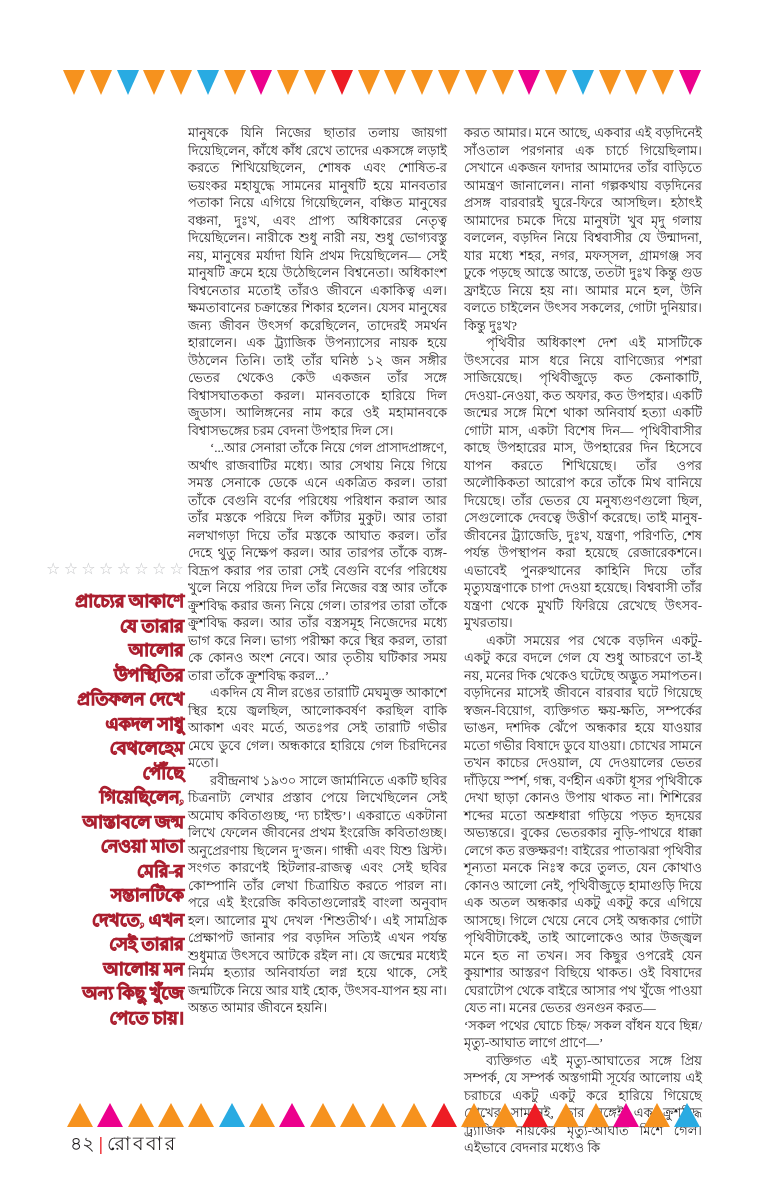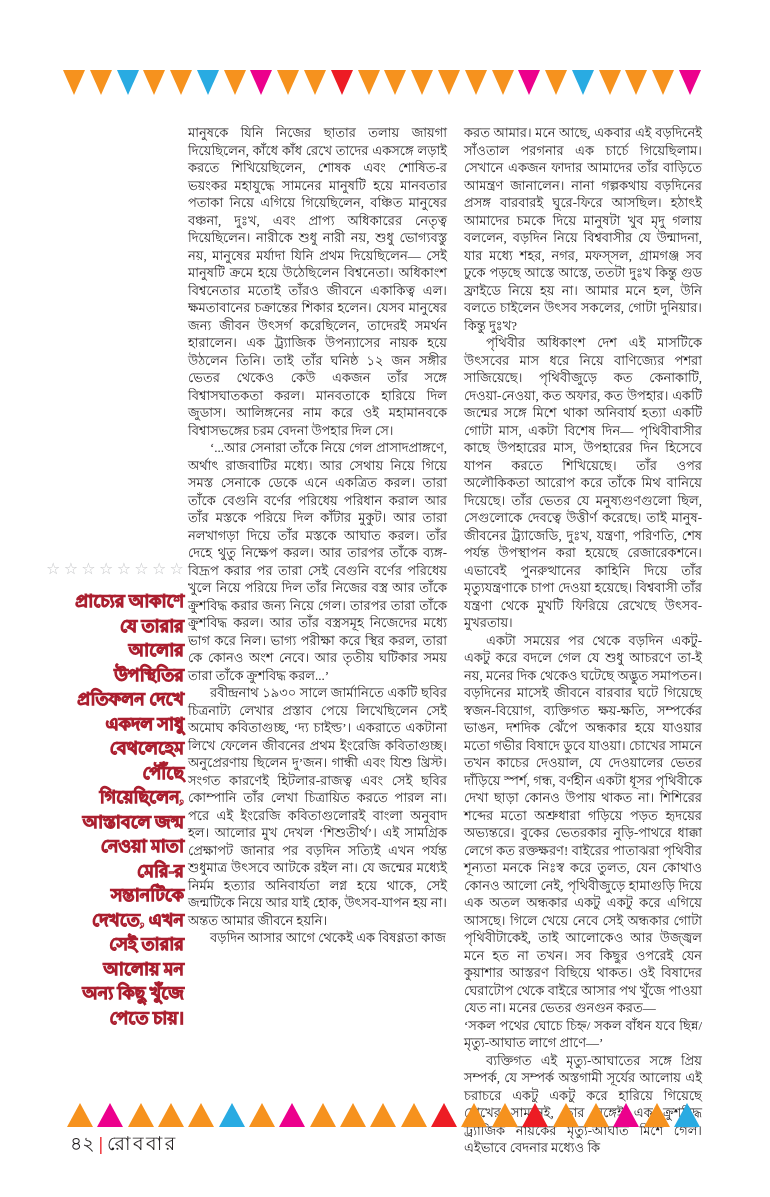--- a/index.html
+++ b/index.html
@@ -98,22 +98,22 @@
         <div class="pq-line">সেই তারার</div>
         <div class="pq-line">আলোয় মন</div>
         <div class="pq-line">অন্য কিছু খুঁজে</div>
         <div class="pq-line">পেতে চায়।</div>
       </div>
   </div>
 
   <div id="column-1" class="col">
       <p>মানুষকে যিনি নিজের ছাতার তলায় জায়গা দিয়েছিলেন, কাঁধে কাঁধ রেখে তাদের একসঙ্গে লড়াই করতে শিখিয়েছিলেন, শোষক এবং শোষিত-র ভয়ংকর মহাযুদ্ধে সামনের মানুষটি হয়ে মানবতার পতাকা নিয়ে এগিয়ে গিয়েছিলেন, বঞ্চিত মানুষের বঞ্চনা, দুঃখ, এবং প্রাপ্য অধিকারের নেতৃত্ব দিয়েছিলেন। নারীকে শুধু নারী নয়, শুধু ভোগ্যবস্তু নয়, মানুষের মর্যাদা যিনি প্রথম দিয়েছিলেন— সেই মানুষটি ক্রমে হয়ে উঠেছিলেন বিশ্বনেতা। অধিকাংশ বিশ্বনেতার মতোই তাঁরও জীবনে একাকিত্ব এল। ক্ষমতাবানের চক্রান্তের শিকার হলেন। যেসব মানুষের জন্য জীবন উৎসর্গ করেছিলেন, তাদেরই সমর্থন হারালেন। এক ট্র্যাজিক উপন্যাসের নায়ক হয়ে উঠলেন তিনি। তাই তাঁর ঘনিষ্ঠ ১২ জন সঙ্গীর ভেতর থেকেও কেউ একজন তাঁর সঙ্গে বিশ্বাসঘাতকতা করল। মানবতাকে হারিয়ে দিল জুডাস। আলিঙ্গনের নাম করে ওই মহামানবকে বিশ্বাসভঙ্গের চরম বেদনা উপহার দিল সে।</p>
       <p class="indent">‘...আর সেনারা তাঁকে নিয়ে গেল প্রাসাদপ্রাঙ্গণে, অর্থাৎ রাজবাটির মধ্যে। আর সেথায় নিয়ে গিয়ে সমস্ত সেনাকে ডেকে এনে একত্রিত করল। তারা তাঁকে বেগুনি বর্ণের পরিধেয় পরিধান করাল আর তাঁর মস্তকে পরিয়ে দিল কাঁটার মুকুট। আর তারা নলখাগড়া দিয়ে তাঁর মস্তকে আঘাত করল। তাঁর দেহে থুতু নিক্ষেপ করল। আর তারপর তাঁকে ব্যঙ্গ-বিদ্রূপ করার পর তারা সেই বেগুনি বর্ণের পরিধেয় খুলে নিয়ে পরিয়ে দিল তাঁর নিজের বস্ত্র আর তাঁকে ক্রুশবিদ্ধ করার জন্য নিয়ে গেল। তারপর তারা তাঁকে ক্রুশবিদ্ধ করল। আর তাঁর বস্ত্রসমূহ নিজেদের মধ্যে ভাগ করে নিল। ভাগ্য পরীক্ষা করে স্থির করল, তারা কে কোনও অংশ নেবে। আর তৃতীয় ঘটিকার সময় তারা তাঁকে ক্রুশবিদ্ধ করল...’</p>
+      <p class="indent">একদিন যে নীল রঙের তারাটি মেঘমুক্ত আকাশে স্থির হয়ে জ্বলছিল, আলোকবর্ষণ করছিল বাকি আকাশ এবং মর্তে, অতঃপর সেই তারাটি গভীর মেঘে ডুবে গেল। অন্ধকারে হারিয়ে গেল চিরদিনের মতো।</p>
       <p class="indent">রবীন্দ্রনাথ ১৯৩০ সালে জার্মানিতে একটি ছবির চিত্রনাট্য লেখার প্রস্তাব পেয়ে লিখেছিলেন সেই অমোঘ কবিতাগুচ্ছ, ‘দ্য চাইল্ড’। একরাতে একটানা লিখে ফেলেন জীবনের প্রথম ইংরেজি কবিতাগুচ্ছ। অনুপ্রেরণায় ছিলেন দু’জন। গান্ধী এবং যিশু খ্রিস্ট। সংগত কারণেই হিটলার-রাজত্ব এবং সেই ছবির কোম্পানি তাঁর লেখা চিত্রায়িত করতে পারল না। পরে এই ইংরেজি কবিতাগুলোরই বাংলা অনুবাদ হল। আলোর মুখ দেখল ‘শিশুতীর্থ’। এই সামগ্রিক প্রেক্ষাপট জানার পর বড়দিন সত্যিই এখন পর্যন্ত শুধুমাত্র উৎসবে আটকে রইল না। যে জন্মের মধ্যেই নির্মম হত্যার অনিবার্যতা লগ্ন হয়ে থাকে, সেই জন্মটিকে নিয়ে আর যাই হোক, উৎসব-যাপন হয় না। অন্তত আমার জীবনে হয়নি।</p>
-      <p class="indent">বড়দিন আসার আগে থেকেই এক বিষণ্ণতা কাজ</p>
     </div>
   <div id="column-2" class="col">
       <p>করত আমার। মনে আছে, একবার এই বড়দিনেই সাঁওতাল পরগনার এক চার্চে গিয়েছিলাম। সেখানে একজন ফাদার আমাদের তাঁর বাড়িতে আমন্ত্রণ জানালেন। নানা গল্পকথায় বড়দিনের প্রসঙ্গ বারবারই ঘুরে-ফিরে আসছিল। হঠাৎই আমাদের চমকে দিয়ে মানুষটা খুব মৃদু গলায় বললেন, বড়দিন নিয়ে বিশ্ববাসীর যে উন্মাদনা, যার মধ্যে শহর, নগর, মফস্সল, গ্রামগঞ্জ সব ঢুকে পড়ছে আস্তে আস্তে, ততটা দুঃখ কিন্তু গুড ফ্রাইডে নিয়ে হয় না। আমার মনে হল, উনি বলতে চাইলেন উৎসব সকলের, গোটা দুনিয়ার। কিন্তু দুঃখ?</p>
       <p class="indent">পৃথিবীর অধিকাংশ দেশ এই মাসটিকে উৎসবের মাস ধরে নিয়ে বাণিজ্যের পশরা সাজিয়েছে। পৃথিবীজুড়ে কত কেনাকাটি, দেওয়া-নেওয়া, কত অফার, কত উপহার। একটি জন্মের সঙ্গে মিশে থাকা অনিবার্য হত্যা একটি গোটা মাস, একটা বিশেষ দিন— পৃথিবীবাসীর কাছে উপহারের মাস, উপহারের দিন হিসেবে যাপন করতে শিখিয়েছে। তাঁর ওপর অলৌকিকতা আরোপ করে তাঁকে মিথ বানিয়ে দিয়েছে। তাঁর ভেতর যে মনুষ্যগুণগুলো ছিল, সেগুলোকে দেবত্বে উত্তীর্ণ করেছে। তাই মানুষ-জীবনের ট্র্যাজেডি, দুঃখ, যন্ত্রণা, পরিণতি, শেষ পর্যন্ত উপস্থাপন করা হয়েছে রেজারেকশনে। এভাবেই পুনরুত্থানের কাহিনি দিয়ে তাঁর মৃত্যুযন্ত্রণাকে চাপা দেওয়া হয়েছে। বিশ্ববাসী তাঁর যন্ত্রণা থেকে মুখটি ফিরিয়ে রেখেছে উৎসব-মুখরতায়।</p>
       <p class="indent">একটা সময়ের পর থেকে বড়দিন একটু-একটু করে বদলে গেল যে শুধু আচরণে তা-ই নয়, মনের দিক থেকেও ঘটেছে অদ্ভুত সমাপতন। বড়দিনের মাসেই জীবনে বারবার ঘটে গিয়েছে স্বজন-বিয়োগ, ব্যক্তিগত ক্ষয়-ক্ষতি, সম্পর্কের ভাঙন, দশদিক ঝেঁপে অন্ধকার হয়ে যাওয়ার মতো গভীর বিষাদে ডুবে যাওয়া। চোখের সামনে তখন কাচের দেওয়াল, যে দেওয়ালের ভেতর দাঁড়িয়ে স্পর্শ, গন্ধ, বর্ণহীন একটা ধূসর পৃথিবীকে দেখা ছাড়া কোনও উপায় থাকত না। শিশিরের শব্দের মতো অশ্রুধারা গড়িয়ে পড়ত হৃদয়ের অভ্যন্তরে। বুকের ভেতরকার নুড়ি-পাথরে ধাক্কা লেগে কত রক্তক্ষরণ! বাইরের পাতাঝরা পৃথিবীর শূন্যতা মনকে নিঃস্ব করে তুলত, যেন কোথাও কোনও আলো নেই, পৃথিবীজুড়ে হামাগুড়ি দিয়ে এক অতল অন্ধকার একটু একটু করে এগিয়ে আসছে। গিলে খেয়ে নেবে সেই অন্ধকার গোটা পৃথিবীটাকেই, তাই আলোকেও আর উজ্জ্বল মনে হত না তখন। সব কিছুর ওপরেই যেন কুয়াশার আস্তরণ বিছিয়ে থাকত। ওই বিষাদের ঘেরাটোপ থেকে বাইরে আসার পথ খুঁজে পাওয়া যেত না। মনের ভেতর গুনগুন করত—</p>
       <p>‘সকল পথের ঘোচে চিহ্ন/ সকল বাঁধন যবে ছিন্ন/ মৃত্যু-আঘাত লাগে প্রাণে—’</p>
       <p class="indent">ব্যক্তিগত এই মৃত্যু-আঘাতের সঙ্গে প্রিয় সম্পর্ক, যে সম্পর্ক অস্তগামী সূর্যের আলোয় এই চরাচরে একটু একটু করে হারিয়ে গিয়েছে চোখের সামনেই, তার সঙ্গেই এক ক্রুশবিদ্ধ ট্র্যাজিক নায়কের মৃত্যু-আঘাত মিশে গেল। এইভাবে বেদনার মধ্যেও কি</p>
     </div>
 
   <div id="bottom-border" class="border-row">

